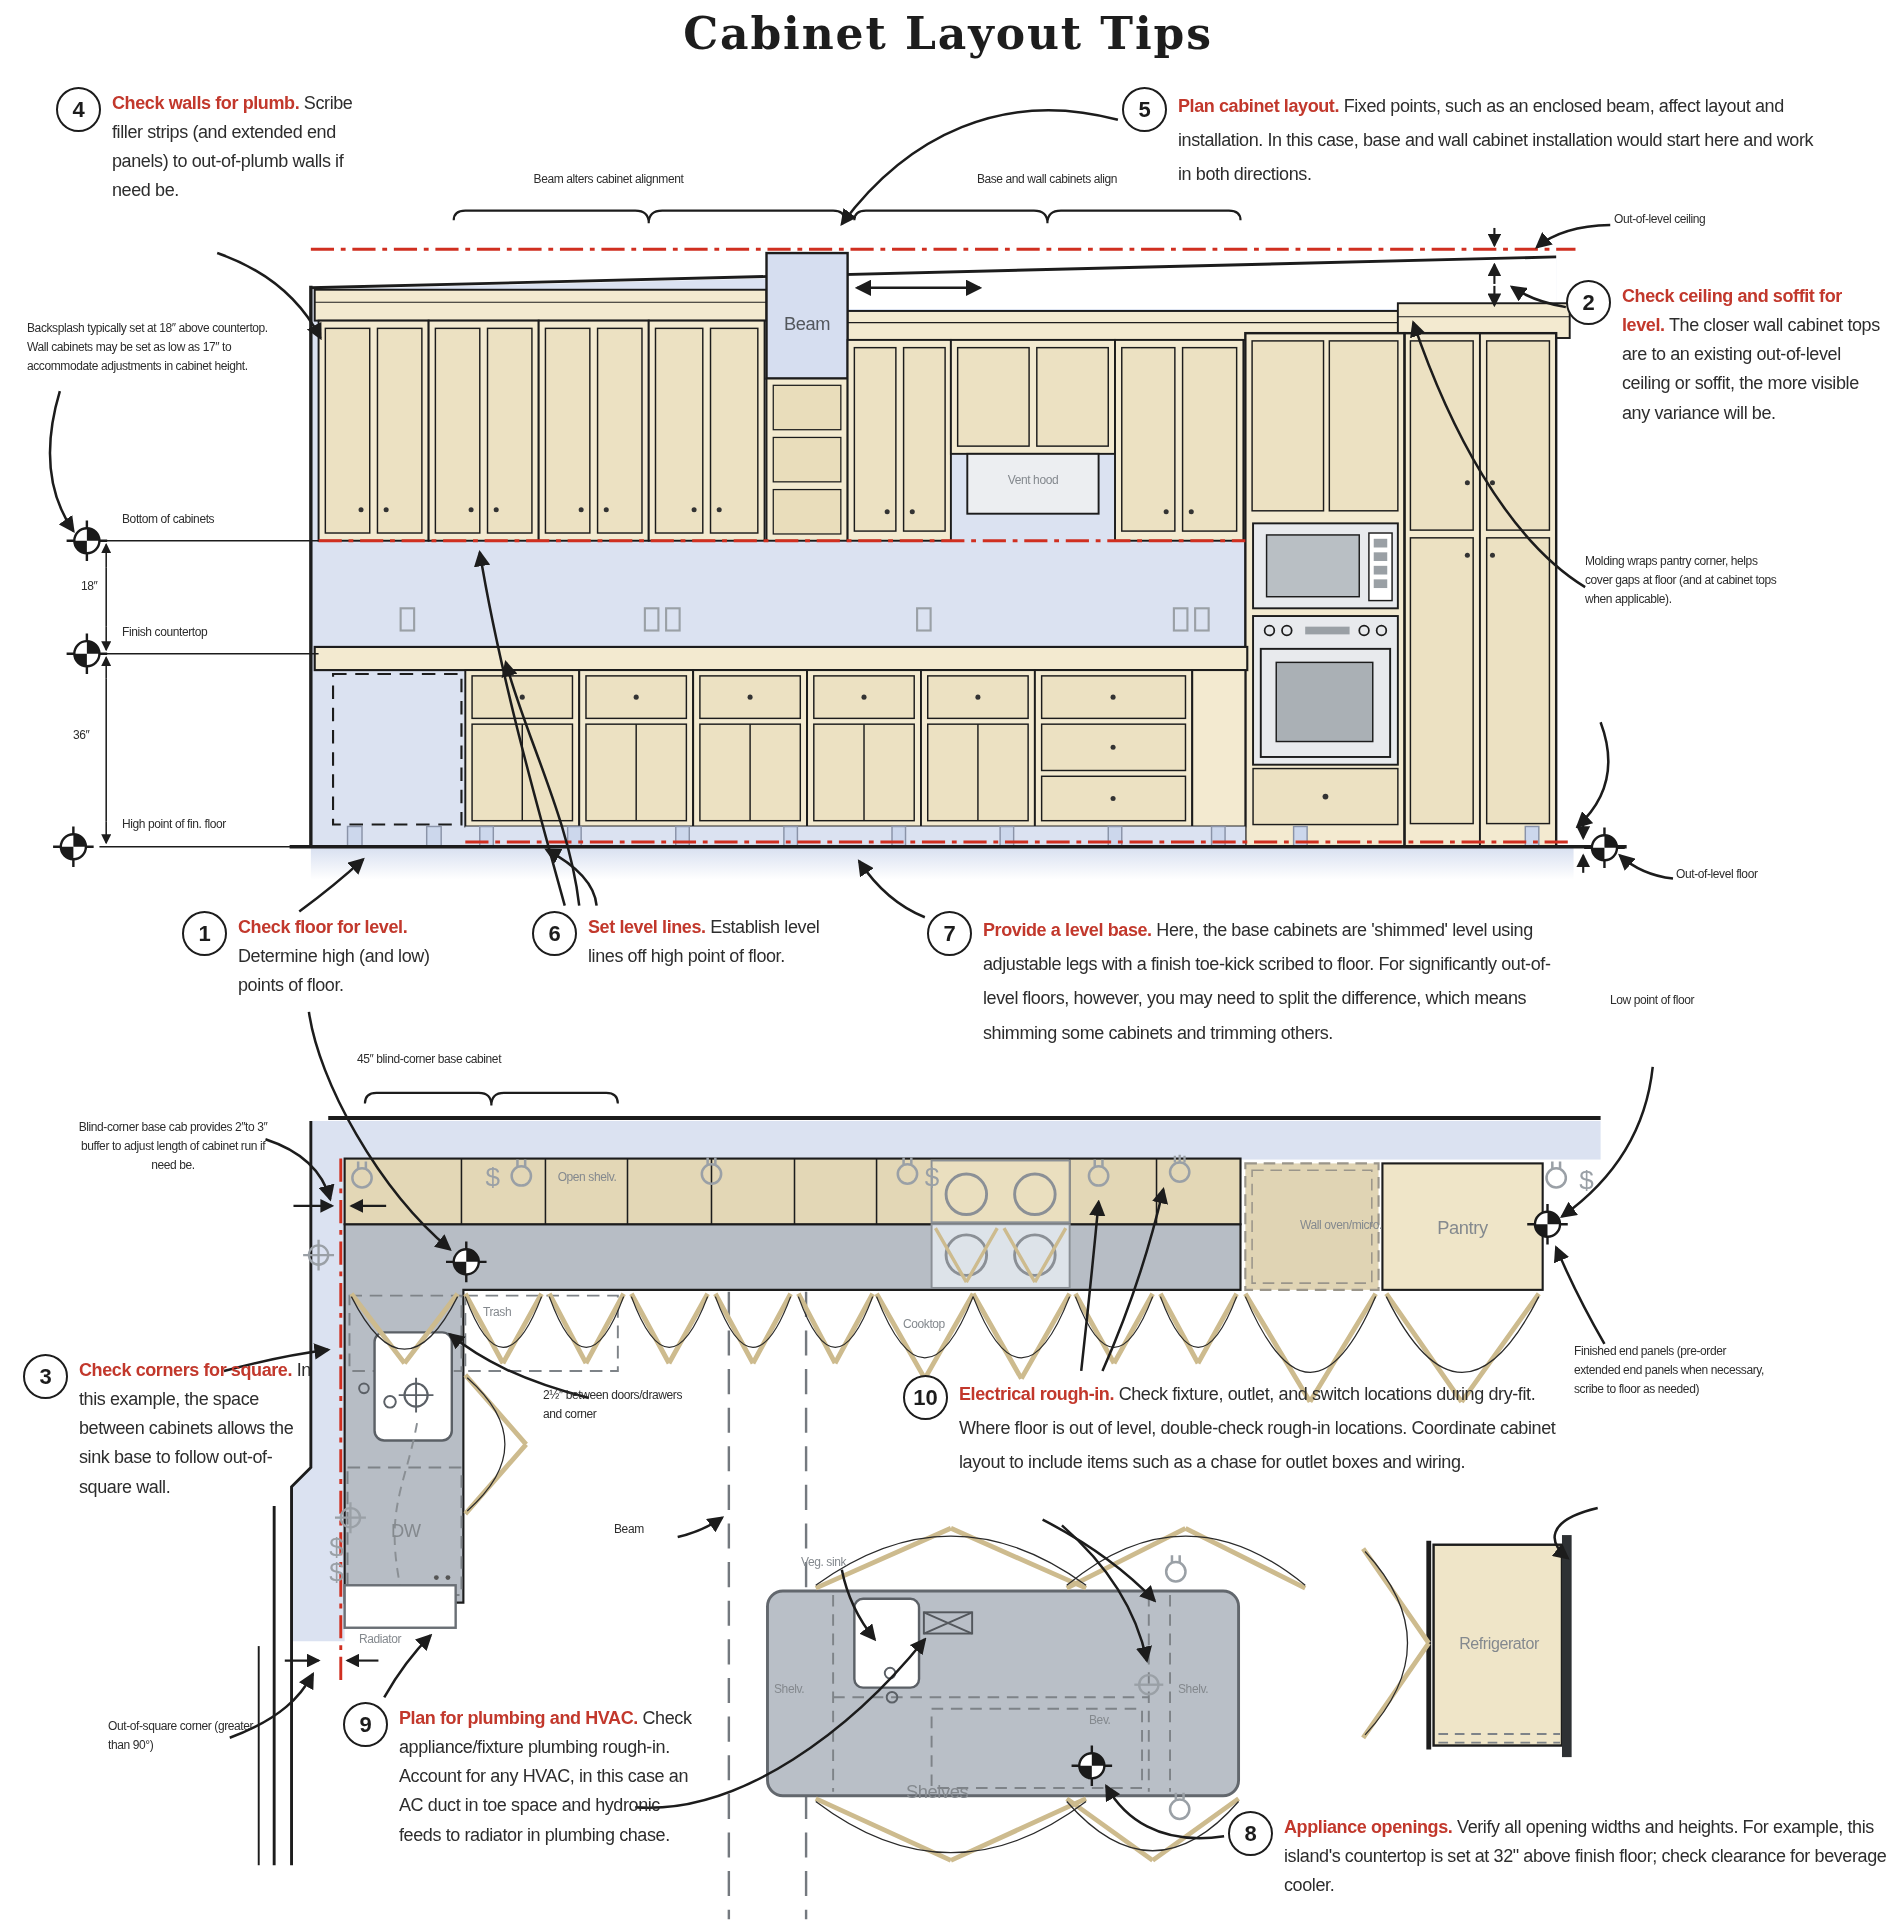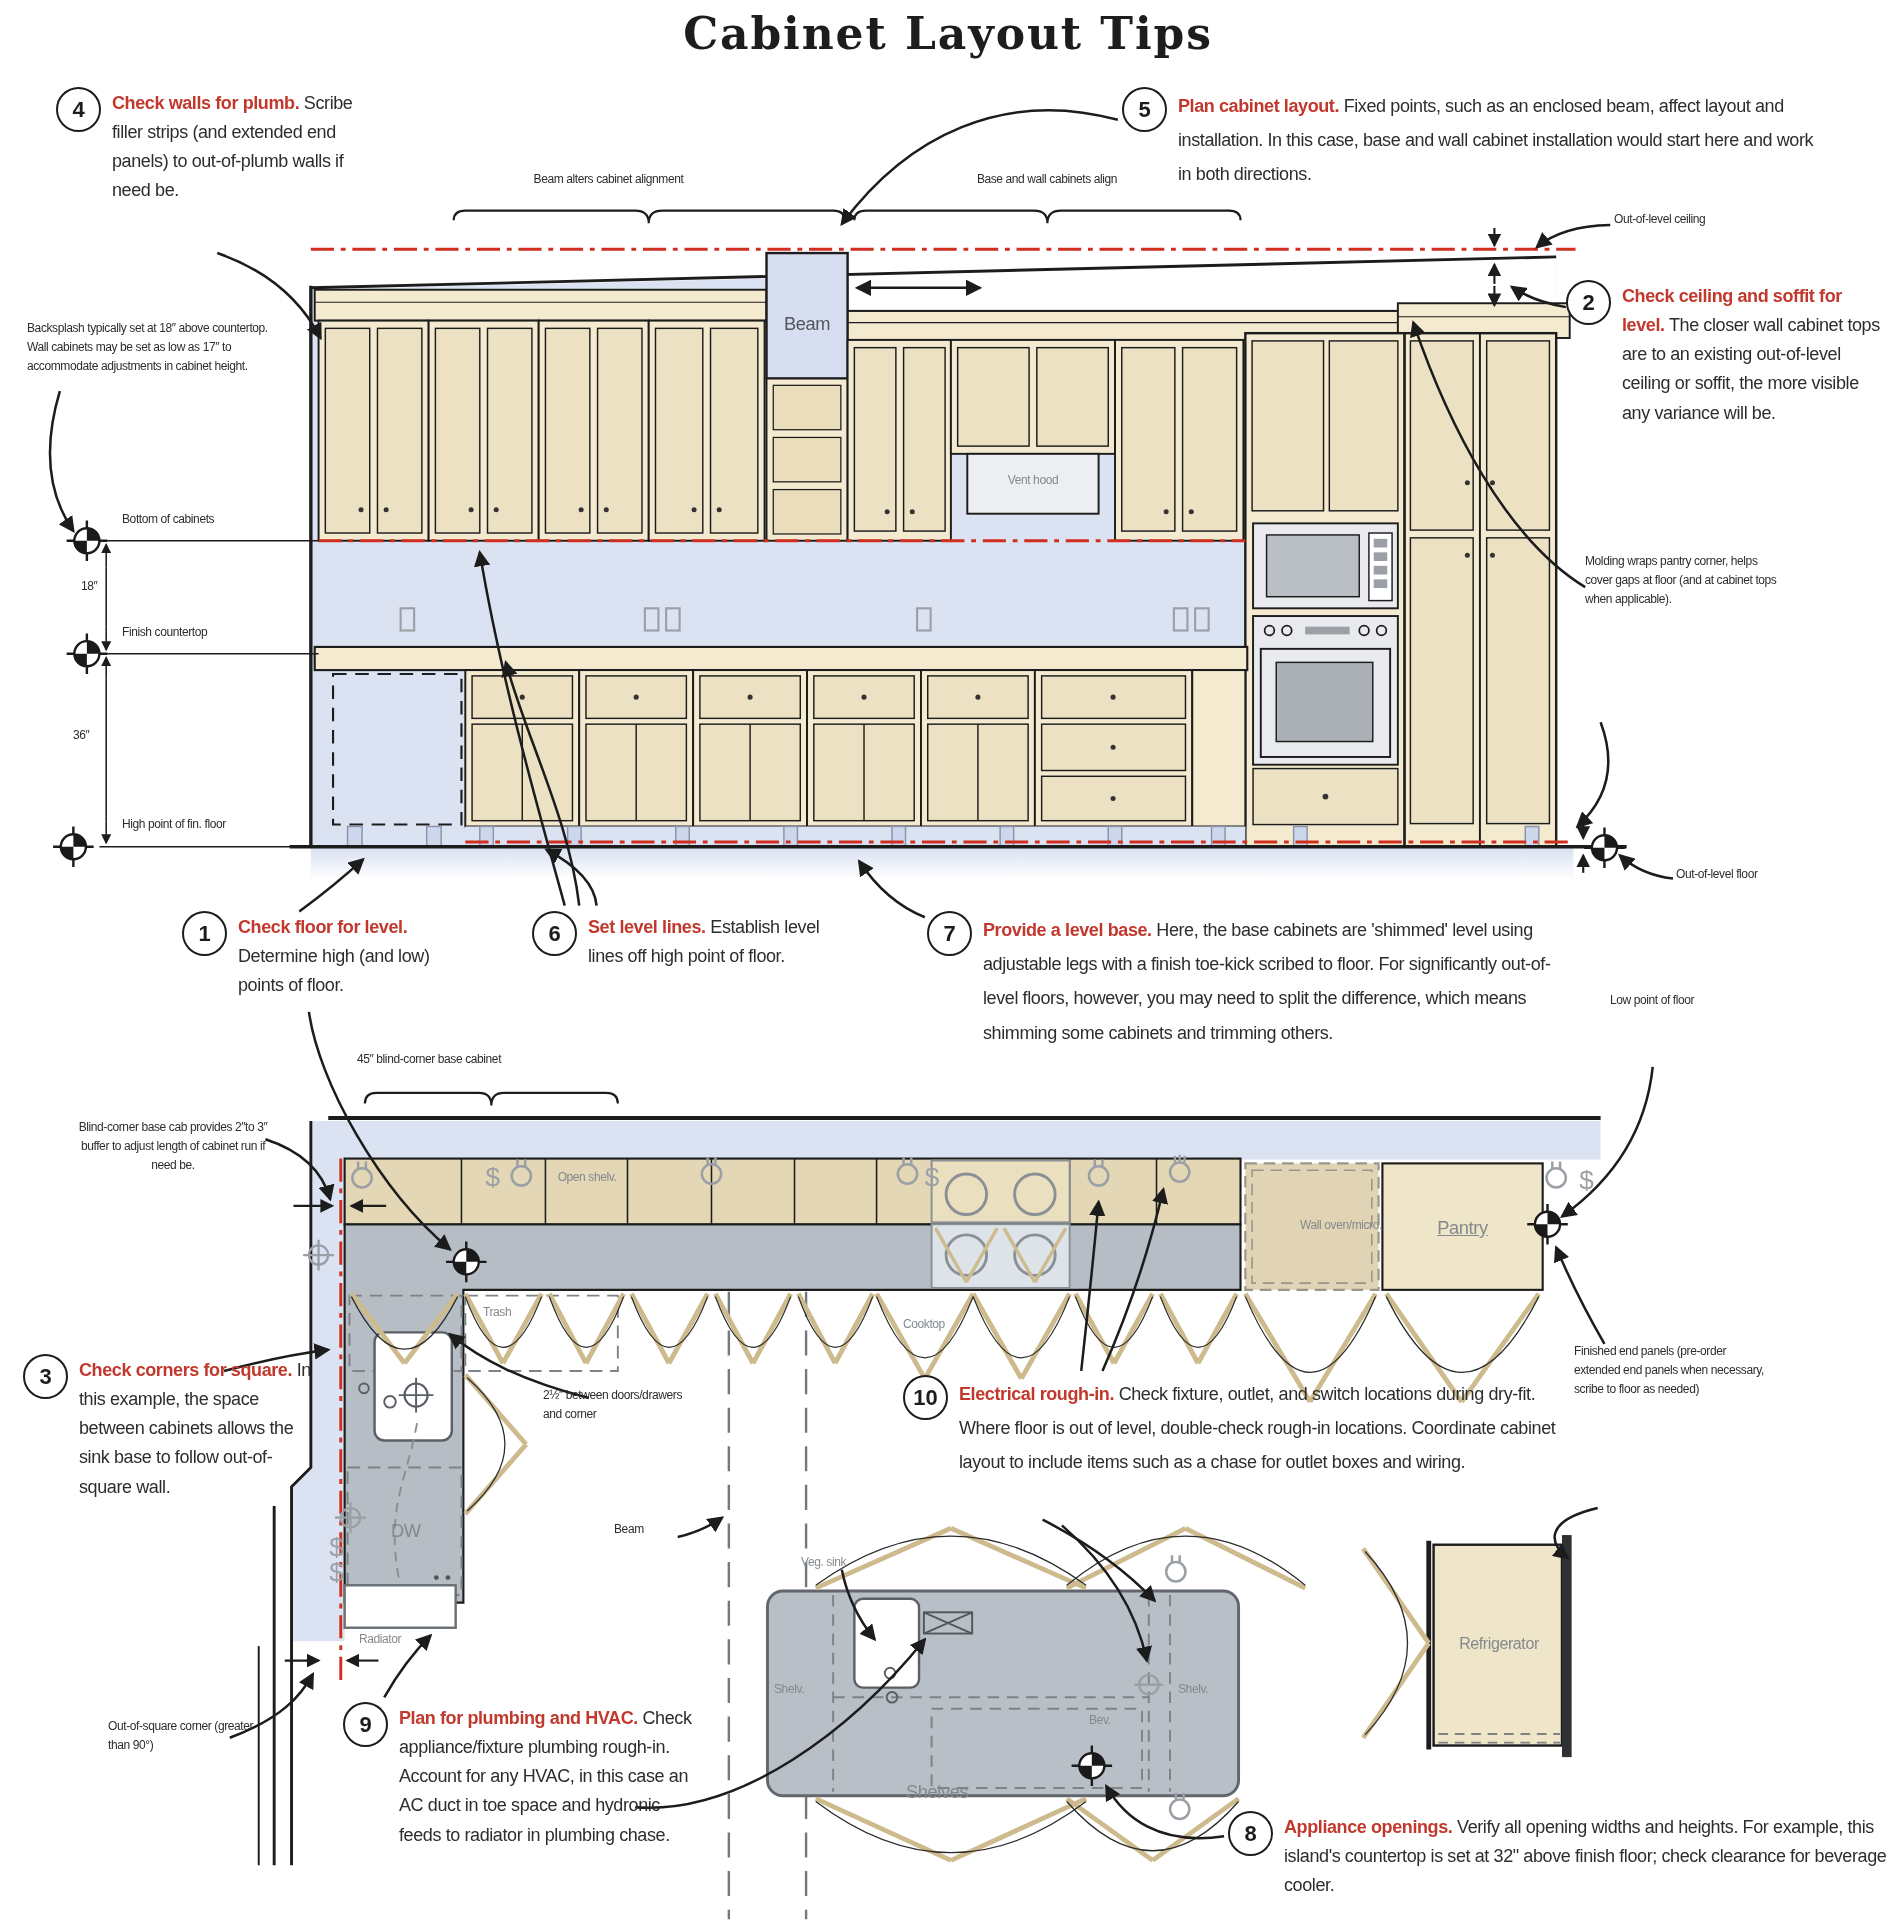--- a/index.html
+++ b/index.html
@@ -542,21 +542,21 @@
 <div class="lbl" style="left:73px;top:726px;width:48px;">36″</div>
 <div class="lbl" style="left:122px;top:815px;width:222px;">High point of fin. floor</div>
 <div class="lbl" style="left:1585px;top:552px;width:193px;">Molding wraps pantry corner, helps cover gaps at floor (and at cabinet tops when applicable).</div>
 <div class="lbl" style="left:1676px;top:865px;width:212px;">Out-of-level floor</div>
 <div class="lbl" style="left:1610px;top:991px;width:116px;">Low point of floor</div>
 
 <div class="lbl" style="left:357px;top:1050px;width:280px;">45″ blind-corner base cabinet</div>
 <div class="lbl" style="left:68px;top:1118px;width:210px;text-align:center;">Blind-corner base cab provides 2″to 3″ buffer to adjust length of cabinet run if need be.</div>
 <div class="lbl gray center sm" style="left:541px;top:1170px;width:92px;">Open shelv.</div>
 <div class="lbl gray center sm" style="left:1246px;top:1218px;width:110px;margin-left:40px;">Wall oven/micro.</div>
-<div class="lbl gray center md" style="left:1390px;top:1213px;width:145px;text-decoration:underline;">Pantry</div>
+<div class="lbl gray center md" style="left:1390px;top:1213px;width:145px;">Pantry</div>
 <div class="lbl gray" style="left:483px;top:1303px;width:87px;">Trash</div>
 <div class="lbl gray" style="left:903px;top:1315px;width:106px;">Cooktop</div>
 <div class="lbl gray md" style="left:391px;top:1516px;width:58px;">DW</div>
 <div class="lbl gray" style="left:359px;top:1630px;width:106px;">Radiator</div>
 <div class="lbl" style="left:614px;top:1520px;width:68px;">Beam</div>
 <div class="lbl gray" style="left:801px;top:1539px;width:97px;margin-top:14px;">Veg. sink</div>
 <div class="lbl gray" style="left:774px;top:1680px;width:68px;">Shelv.</div>
 <div class="lbl gray md" style="left:906px;top:1742px;width:116px;margin-top:35px;">Shelves</div>
 <div class="lbl gray" style="left:1089px;top:1711px;width:58px;">Bev.</div>
 <div class="lbl gray" style="left:1178px;top:1680px;width:62px;">Shelv.</div>

